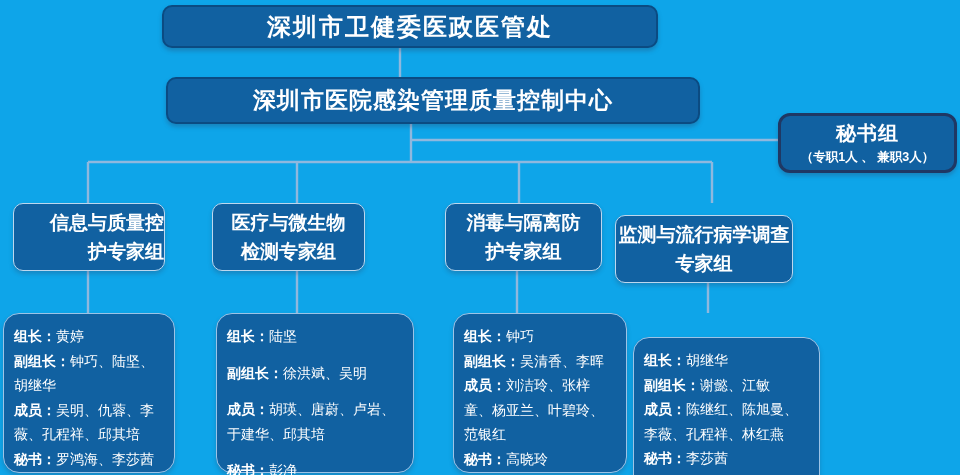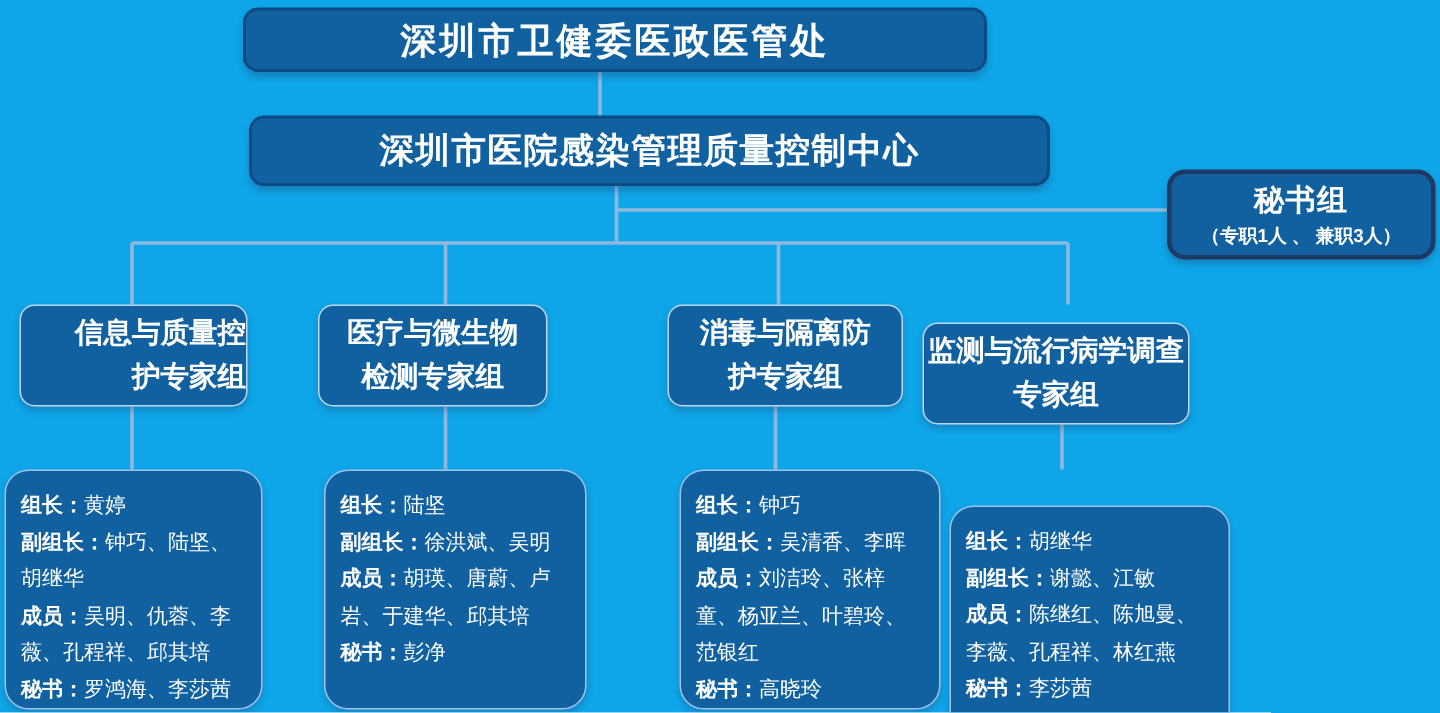--- a/index.html
+++ b/index.html
@@ -58,21 +58,21 @@
     top: 313px; height: 160px;
     border-radius: 16px;
     border: 1px solid #9DC3E6;
     box-shadow: 0 3px 4px rgba(40,70,110,.3);
     align-items: flex-start; justify-content: flex-start;
     text-align: left;
     padding: 10px 12px 0 10px;
     font-size: 14px; line-height: 24.5px;
   }
   .detail-1 { left: 3px;   width: 172px; }
-  .detail-2 { left: 216px; width: 175px; }
+  .detail-2 { left: 216px; width: 198px; gap: 12px; }
   .detail-3 { left: 433px; width: 174px; margin-left: 20px; }
   .detail-4 { left: 633px; width: 187px; margin-top: 24px; }
   .role { display: block; }
   .role-label { font-weight: bold; }
 </style>
 </head>
 <body>
 
 <div class="canvas">
 

